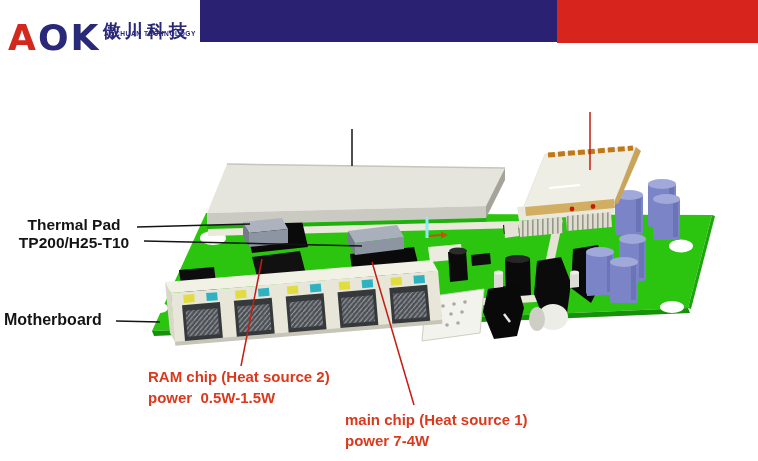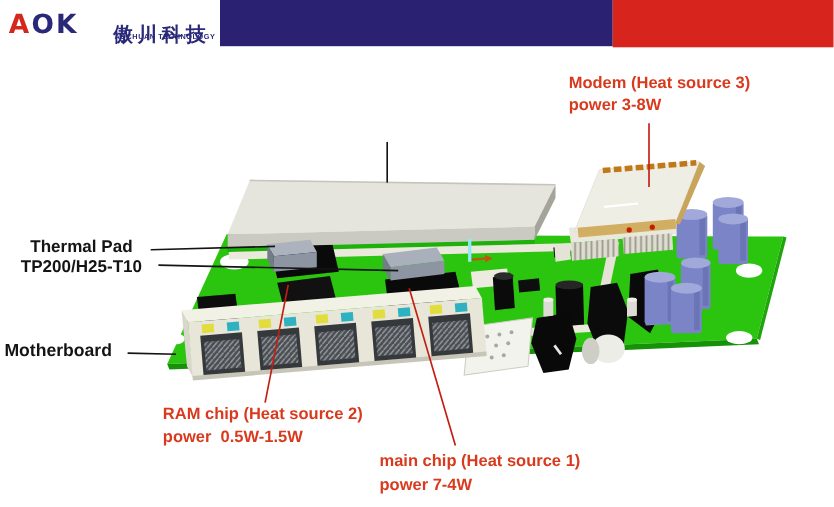--- a/index.html
+++ b/index.html
@@ -2,22 +2,22 @@
 <html style="--bar-blue: #2B2172; --bar-red: #D7251D; --pcb-green: #2BC50F; --label-red: #D93A1E; --label-black: #141414; --logo-red: #D3281E; --logo-navy: #2A2878;"><head>
 <meta charset="utf-8">
 <style>
   html,body{margin:0;padding:0;background:#fff}
   .stage{position:relative;width:758px;height:461px;background:#ffffff;overflow:hidden;
          font-family:"Liberation Sans",sans-serif}
   
   .bar{position:absolute;top:0}
   .bar-blue{left:200px;width:357px;height:42px;background:var(--bar-blue)}
   .bar-red{left:557px;width:201px;height:43px;background:var(--bar-red)}
-  .logo{position:absolute;left:8px;top:2px;font-family:"DejaVu Sans",sans-serif;
-        font-weight:900;font-size:24px;letter-spacing:2px;line-height:40px}
+  .logo{position:absolute;left:8px;top:18px;font-family:"DejaVu Sans",sans-serif;
+        font-weight:900;font-size:36px;letter-spacing:2px;line-height:40px}
   .logo-a{color:var(--logo-red)}
   .logo-ok{color:var(--logo-navy)}
   .logo-cn{position:absolute;left:103px;top:19px;color:var(--logo-navy);font-weight:bold;
            font-size:18px;letter-spacing:4px;font-family:"DejaVu Sans",sans-serif;white-space:nowrap}
   .logo-en{position:absolute;left:104px;top:30px;color:var(--logo-navy);font-weight:bold;
            font-size:6.6px;letter-spacing:0.55px;white-space:nowrap}
   
   .svg-layer{position:absolute;left:0;top:0}
   .pcb{fill:var(--pcb-green)}
   
@@ -223,22 +223,20 @@
       <line x1="352" y1="129" x2="352" y2="166" stroke="#141414"></line>
       <line x1="137" y1="227" x2="250" y2="224" stroke="#141414"></line>
       <line x1="144" y1="241" x2="362" y2="246" stroke="#141414"></line>
       <line x1="116" y1="321" x2="160" y2="322" stroke="#141414"></line>
       <line x1="590" y1="112" x2="590" y2="170" stroke="#C41E12"></line>
       <line x1="262" y1="259" x2="241" y2="366" stroke="#C41E12"></line>
       <line x1="372" y1="262" x2="414" y2="405" stroke="#C41E12"></line>
     </g>
   </svg>
 
-  <div id="lbl-modem" class="lbl lbl-red">Modem (Heat source 3)
-power 3-8W</div>
   <div id="lbl-thermal" class="lbl lbl-black">Thermal Pad
 TP200/H25-T10</div>
   <div id="lbl-motherboard" class="lbl lbl-black">Motherboard</div>
   <div id="lbl-ram" class="lbl lbl-red">RAM chip (Heat source 2)
 power  0.5W-1.5W</div>
   <div id="lbl-main" class="lbl lbl-red">main chip (Heat source 1)
 power 7-4W</div>
 </div>
 
 </body></html>

